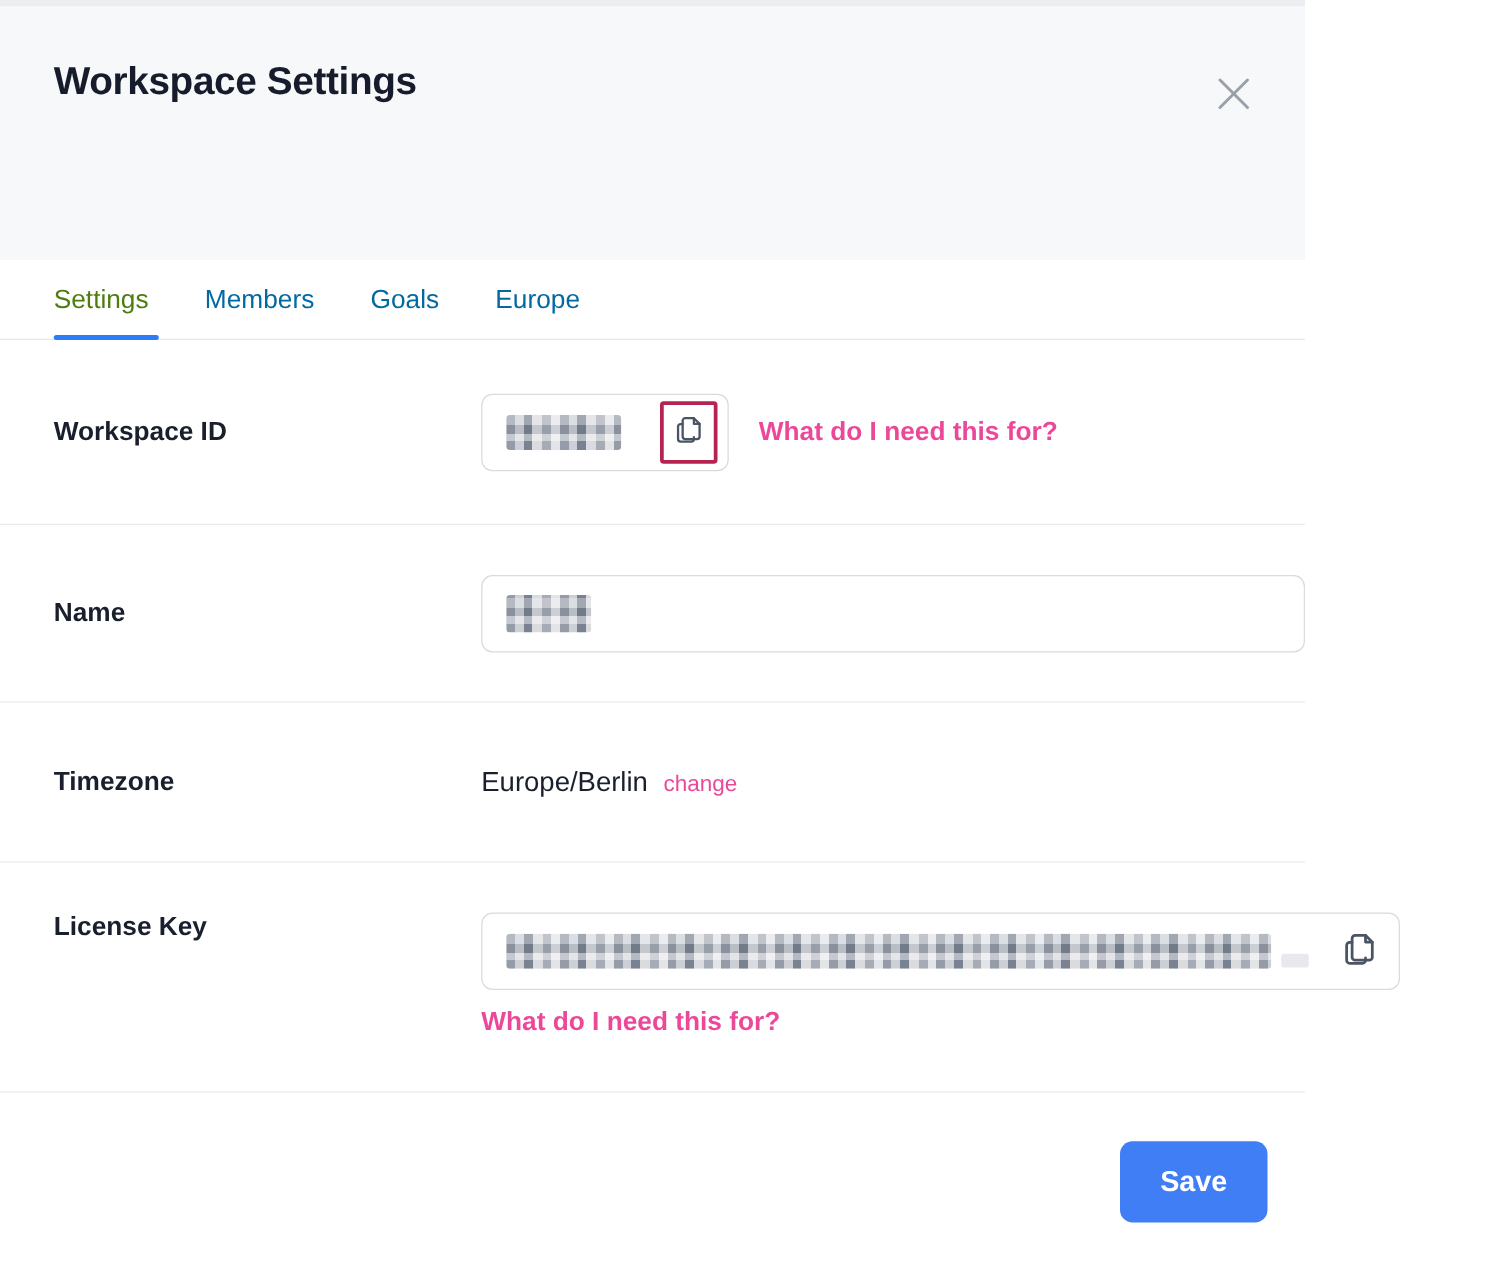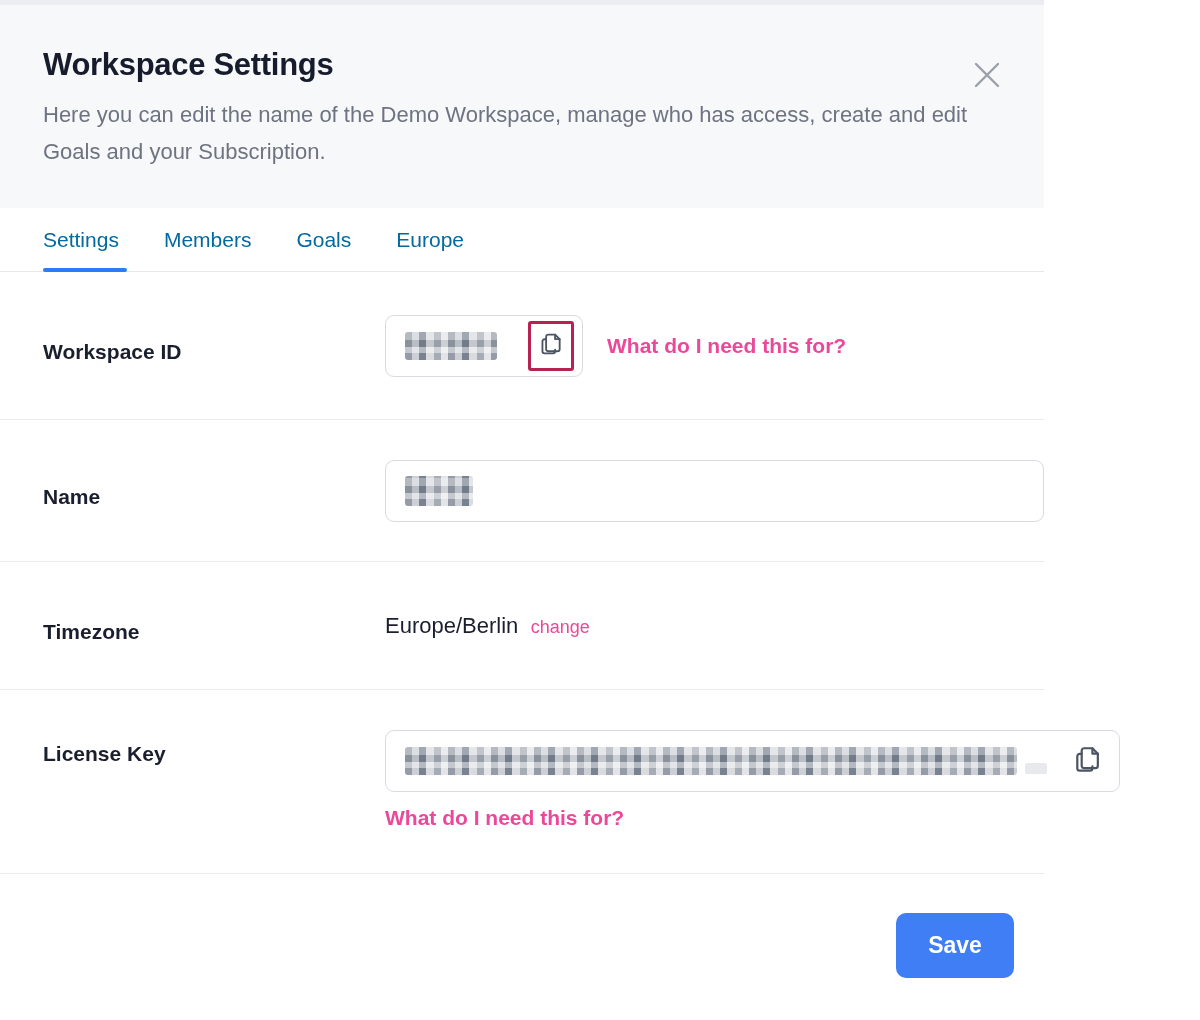--- a/index.html
+++ b/index.html
@@ -9,26 +9,26 @@
 
   
   .header { background:#f7f8fa; height:208px; border-top:5px solid #ebedf0; padding:0 44px 0 43px; position:relative; flex:0 0 auto; }
   .title { padding-top:42px; font-size:31px; font-weight:700; color:#171c2c; letter-spacing:-0.3px; }
   .subtitle { margin-top:13px; font-size:22px; color:#6d7380; line-height:37px; max-width:1000px; }
   .close-btn { position:absolute; top:55px; right:41px; width:32px; height:32px; background:none; border:none; cursor:pointer; display:flex; align-items:center; justify-content:center; }
 
   
   .tabbar { height:64px; border-bottom:1px solid #e6e8eb; display:flex; align-items:stretch; padding-left:43px; flex:0 0 auto; }
   .tab { display:flex; align-items:center; margin-right:45px; font-size:21px; color:#0369a1; position:relative; cursor:pointer; }
-  .tab.active { color:#0369a1; }
+  .tab.active { color:#4d7c0f; }
   .tab.active::after { content:""; position:absolute; left:0; right:-8px; bottom:-1px; height:4px; background:#2b7cf6; border-radius:3px; }
 
   
   .row { display:flex; align-items:center; border-bottom:1px solid #e9ebee; flex:0 0 auto; }
-  .row-label { width:385px; padding-left:43px; font-size:21px; font-weight:700; color:#1a1f2e; flex:0 0 auto;margin-top:12px; }
+  .row-label { width:385px; padding-left:43px; font-size:21px; font-weight:700; color:#1a1f2e; flex:0 0 auto; }
   .row-wsid { height:148px; }
   .row-name { height:142px; }
   .row-tz { height:128px; }
   .row-lk { height:184px; align-items:flex-start; padding-top:40px; }
 
   .input-box { background:#fff; border:1px solid #d8dbe0; border-radius:9px; height:62px; display:flex; align-items:center; }
   .wsid-box { width:198px; padding:0 8px 0 19px; justify-content:space-between; }
   .name-box { width:735px; padding:0 19px; }
   .license-box { width:735px; padding:0 14px 0 19px; justify-content:space-between; }
 
@@ -57,21 +57,20 @@
   .footer { flex:1 1 auto; position:relative; }
   .save-btn { position:absolute; top:39px; right:30px; width:118px; height:65px; background:#3f7ef4; color:#fff; font-size:23px; font-weight:700; border:none; border-radius:10px; cursor:pointer; font-family:inherit; }
 </style>
 </head>
 <body>
 
 <div class="modal">
 
   <div class="header">
     <div class="title">Workspace Settings</div>
-    <div class="subtitle">Here you can edit the name of the Demo Workspace, manage who has access, create and edit Goals and your Subscription.</div>
     <button class="close-btn">
       <span>
         <svg width="30" height="30" viewBox="0 0 30 30" fill="none">
           <path d="M4 4 L26 26 M26 4 L4 26" stroke="#9aa0a9" stroke-width="2.4" stroke-linecap="round"></path>
         </svg>
       </span>
     </button>
   </div>
 
   <div class="tabbar">

